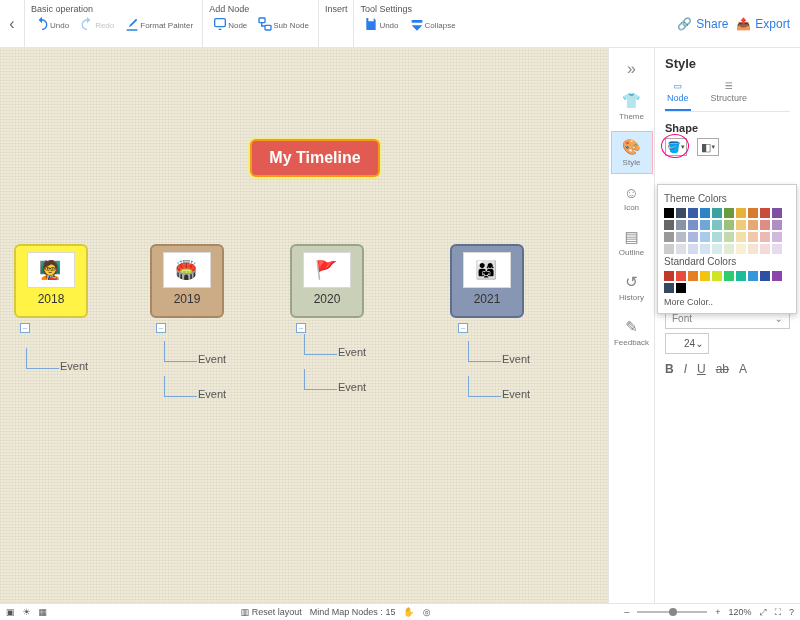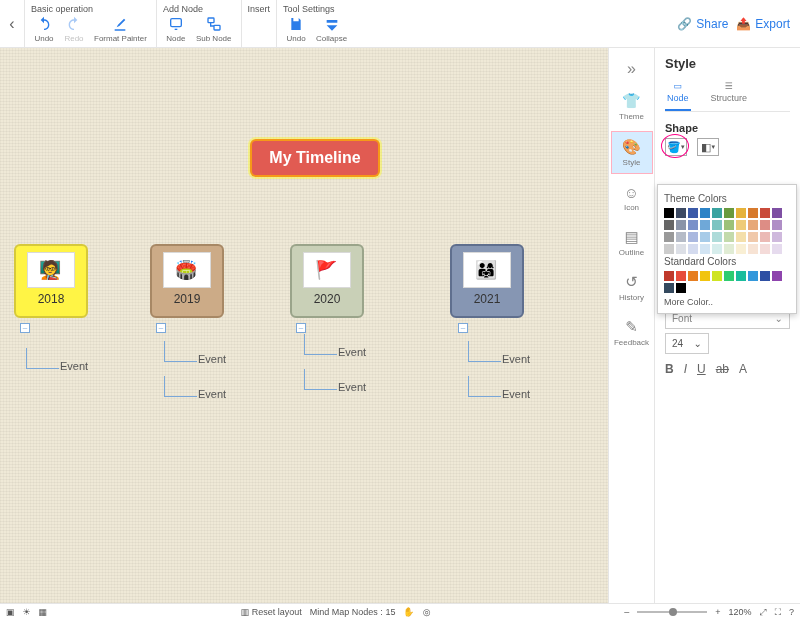--- a/index.html
+++ b/index.html
@@ -5,21 +5,21 @@
 * { box-sizing: border-box; margin: 0; padding: 0; font-family: Arial, sans-serif; }
 body { width: 800px; height: 620px; overflow: hidden; background: #fff; }
 
 
 .toolbar { height: 48px; display: flex; align-items: stretch; border-bottom: 1px solid #e5e5e5; background: #fff; font-size: 10px; }
 .back { width: 24px; display: flex; align-items: center; justify-content: center; font-size: 16px; color: #666; cursor: pointer; }
 .doc-title { width: 100px; display: flex; align-items: center; font-size: 14px; color: #555; padding-left: 8px; }
 .tb-group { border-left: 1px solid #e5e5e5; display: flex; flex-direction: column; padding: 2px 4px 0; }
 .tb-group-title { font-size: 9px; color: #555; font-weight: normal; padding: 2px 2px 0; }
 .tb-btns { display: flex; gap: 0; }
-.tb-btn { display: flex; flex-direction: column; align-items: center; justify-content: center; padding: 2px 5px 2px; cursor: pointer; min-width: 30px; }
+.tb-btn { display: flex; flex-direction: row; align-items: center; justify-content: center; padding: 2px 5px 2px; cursor: pointer; min-width: 30px; }
 .tb-btn .ico { width: 16px; height: 16px; }
 .tb-btn .lbl { font-size: 8px; color: #666; margin-top: 2px; white-space: nowrap; }
 .tb-btn.dis { opacity: .4; }
 .tb-spacer { flex: 1; }
 .share-export { display: flex; align-items: center; gap: 8px; padding-right: 10px; }
 .se-btn { display: flex; align-items: center; gap: 4px; font-size: 12px; color: #2b7de9; cursor: pointer; }
 
 
 .main { height: 555px; display: flex; }
 .canvas { flex: 1; position: relative; background: #efe9d7; }
@@ -62,21 +62,21 @@
 .shp-btn { width:22px; height:18px; border:1px solid #aaa; display:flex; align-items:center; justify-content:center; font-size:11px; cursor:pointer; position:relative; }
 .hilite { position:absolute; border:1px solid #f08; border-radius:50%; width:28px; height:24px; pointer-events:none; }
 
 .popover { position:absolute; left:2px; top:136px; width:140px; background:#fff; border:1px solid #ccc; box-shadow:0 2px 6px rgba(0,0,0,.2); padding:6px; z-index:5; }
 .pophdr { font-size:10px; color:#555; margin:2px 0 4px; }
 .swatches { display:flex; flex-wrap:wrap; gap:2px; }
 .sw { width:10px; height:10px; cursor:pointer; }
 .more { font-size:9px; color:#555; margin-top:4px; cursor:pointer; }
 
 .font-sel { border:1px solid #ccc; padding:4px 6px; font-size:10px; color:#888; display:flex; justify-content:space-between; margin:4px 0; cursor:pointer; }
-.size-sel { border:1px solid #ccc; padding:4px 6px; width:44px; font-size:10px; display:flex; justify-content:space-between; cursor:pointer; }
+.size-sel { border:1px solid #ccc; padding:4px 18px; width:44px; font-size:10px; display:flex; justify-content:space-between; cursor:pointer; }
 .fmt-row { display:flex; gap:10px; margin-top:8px; font-size:12px; color:#666; }
 
 
 .status { height:17px; background:#fff; border-top:1px solid #e5e5e5; display:flex; align-items:center; font-size:9px; color:#555; padding:0 6px; gap:8px; }
 .status .sp { flex:1; }
 .slider { width:70px; height:2px; background:#bbb; position:relative; }
 .slider::after { content:""; position:absolute; width:8px; height:8px; background:#888; border-radius:50%; top:-3px; left:32px; }
 </style>
 </head>
 <body>

